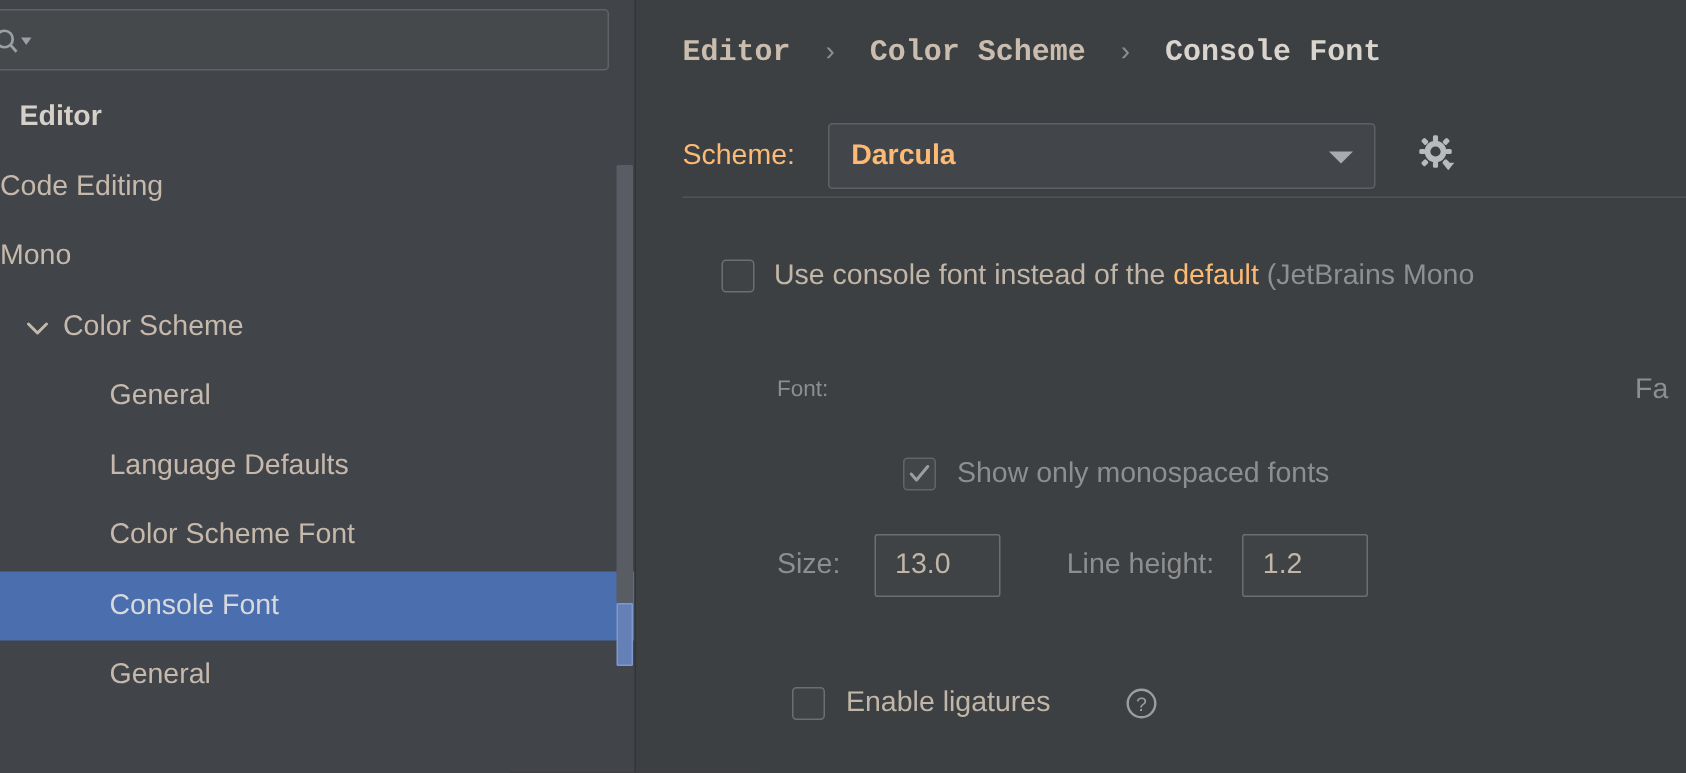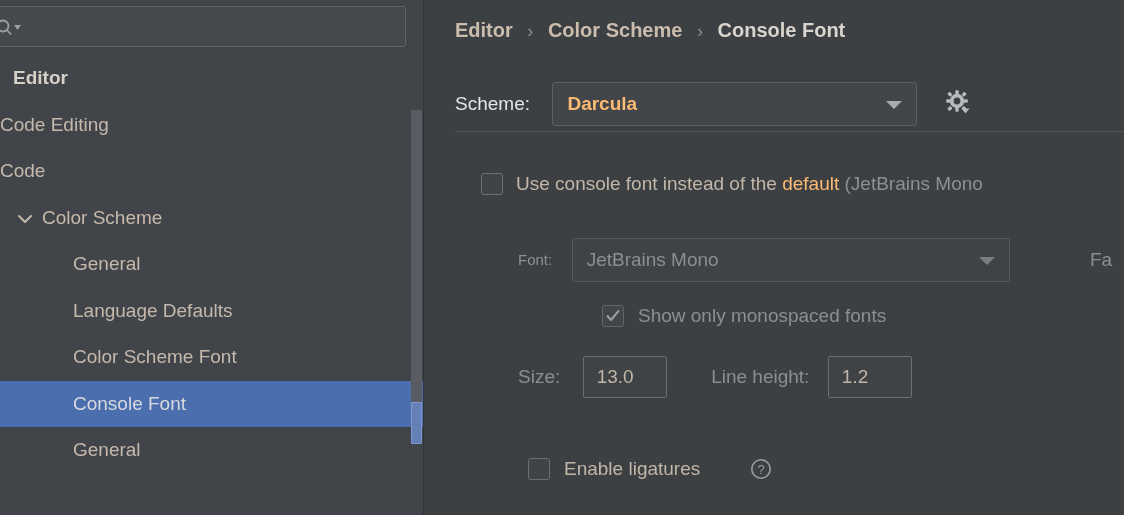--- a/index.html
+++ b/index.html
@@ -104,43 +104,44 @@
   
   #content {
     position: absolute; left: 424px; top: 0;
     width: 700px; height: 515px;
     background: #3c4043;
     overflow: hidden;
   }
 
   #breadcrumb {
     position: absolute; left: 31px; top: 14px;
-    height: 32px; line-height: 32px;
+    height: 32px; line-height: 44px;
     white-space: nowrap;
     font-size: 20px;
     font-weight: bold;
     color: #cbbdae;
+    font-family: Liberation Mono, monospace;
   }
   #breadcrumb .sep {
     color: #8d8d8d;
     font-weight: normal;
     padding: 0 9px;
     font-size: 18px;
   }
   #breadcrumb .crumb-last { color: #d9d4cd; }
 
   #scheme-row {
     position: absolute; left: 31px; top: 82px;
     height: 44px;
     white-space: nowrap;
   }
   #scheme-label {
     display: inline-block;
     font-size: 19px;
-    color: #e5e5e5;
+    color: #fdba74;
     line-height: 44px;
     vertical-align: top;
   }
   #scheme-combo {
     display: inline-block;
     position: relative;
     margin-left: 18px;
     width: 365px; height: 44px;
     background: #42464a;
     border: 1px solid #5d6164;
@@ -341,21 +342,21 @@
 
       <div class="tree-row root">
         <span>Editor</span>
       </div>
 
       <div class="tree-row lvl1">
         <span>Code Editing</span>
       </div>
 
       <div class="tree-row lvl1">
-        <span>Code</span>
+        <span>Mono</span>
       </div>
 
       <div class="tree-row lvl1 has-arrow">
         <span class="tree-arrow">
           <svg width="18" height="12" viewBox="0 0 18 12">
             <polyline points="3,3 9,9 15,3" fill="none" stroke="#c6b9ac" stroke-width="2" stroke-linecap="round" stroke-linejoin="round"></polyline>
           </svg>
         </span>
         <span>Color Scheme</span>
       </div>
@@ -434,24 +435,20 @@
       <span class="cbox" id="useconsole-cb"></span>
       <span id="useconsole-text">
         <span>Use console font instead of the</span>
         <span id="useconsole-default">default</span>
         <span id="useconsole-tail">(JetBrains Mono</span>
       </span>
     </div>
 
     <div id="row-font">
       <span id="font-label">Font:</span>
-      <span id="font-combo">
-        <span id="font-value">JetBrains Mono</span>
-        <span class="combo-arrow"></span>
-      </span>
     </div>
 
     <div id="fallback-label">Fa</div>
 
     <div id="row-mono">
       <span class="cbox checked-disabled" id="mono-cb">
         <svg width="16" height="16" viewBox="0 0 16 16">
           <polyline points="2.5,8 6,12 13.5,3" fill="none" stroke="#9a9ea1" stroke-width="2" stroke-linecap="round" stroke-linejoin="round"></polyline>
         </svg>
       </span>

